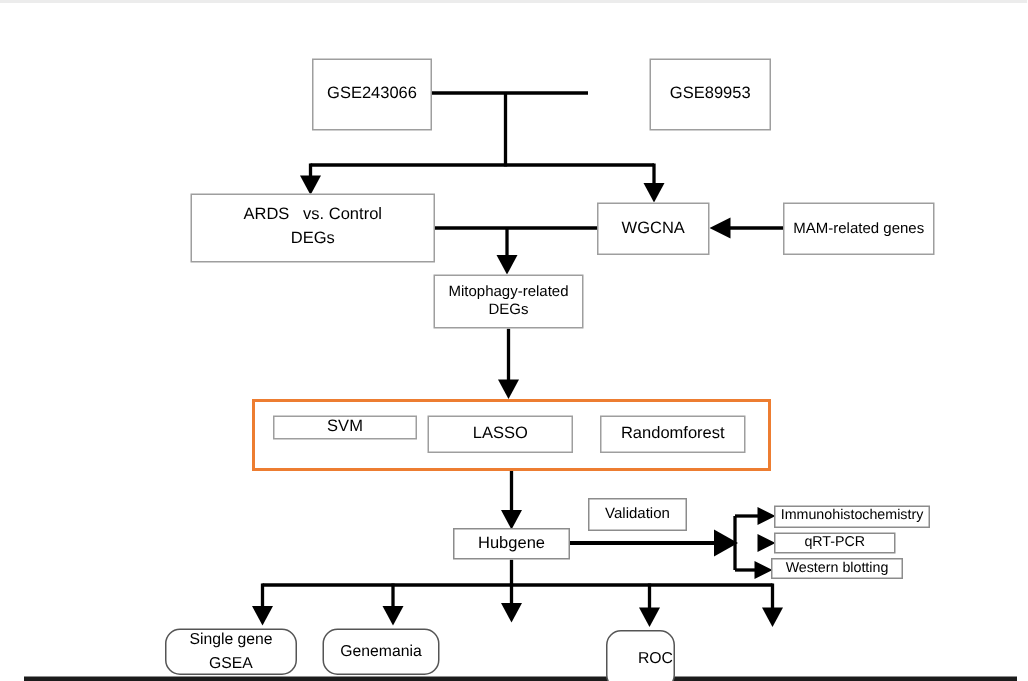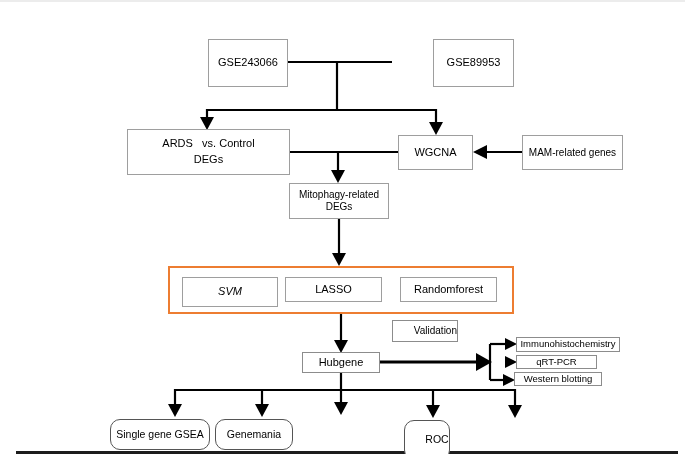--- a/index.html
+++ b/index.html
@@ -102,48 +102,48 @@
   <div class="box small" style="left:522px;top:135px;width:101px;height:35px;">
     <span>MAM-related genes</span>
   </div>
 
   <div class="box small" style="left:289px;top:183px;width:100px;height:36px;">
     <span>Mitophagy-related</span>
     <span>DEGs</span>
   </div>
 
   <div class="highlight" style="left:168px;top:266px;width:346px;height:48px;"></div>
-  <div class="box" style="left:182px;top:277px;width:96px;height:30px;font-style:italic;">
+  <div class="box" style="left:182px;top:277px;width:96px;height:16px;">
     <span>SVM</span>
   </div>
   <div class="box" style="left:285px;top:277px;width:97px;height:25px;">
     <span>LASSO</span>
   </div>
   <div class="box" style="left:400px;top:277px;width:97px;height:25px;">
     <span>Randomforest</span>
   </div>
 
   <div class="box gray-border" style="left:302px;top:352px;width:78px;height:21px;">
     <span>Hubgene</span>
   </div>
-  <div class="box gray-border small" style="left:392px;top:320px;width:66px;height:22px;align-items:flex-end;">
+  <div class="box gray-border small" style="left:392px;top:332px;width:66px;height:22px;">
     <span>Validation</span>
   </div>
 
   <div class="box gray-border tiny" style="left:516px;top:337px;width:104px;height:15px;">
     <span>Immunohistochemistry</span>
   </div>
   <div class="box gray-border tiny" style="left:516px;top:355px;width:81px;height:14px;">
     <span>qRT-PCR</span>
   </div>
   <div class="box gray-border tiny" style="left:514px;top:372px;width:88px;height:14px;">
     <span>Western blotting</span>
   </div>
 
-  <div class="box rounded" style="left:110px;top:419px;width:100px;height:31px;">
+  <div class="box rounded" style="left:110px;top:419px;width:88px;height:31px;">
     <span>Single gene GSEA</span>
   </div>
   <div class="box rounded" style="left:215px;top:419px;width:78px;height:31px;">
     <span>Genemania</span>
   </div>
   <div class="box rounded" style="left:404px;top:420px;width:46px;height:40px;padding-left:20px;">
     <span>ROC</span>
   </div>
 
 </div>

